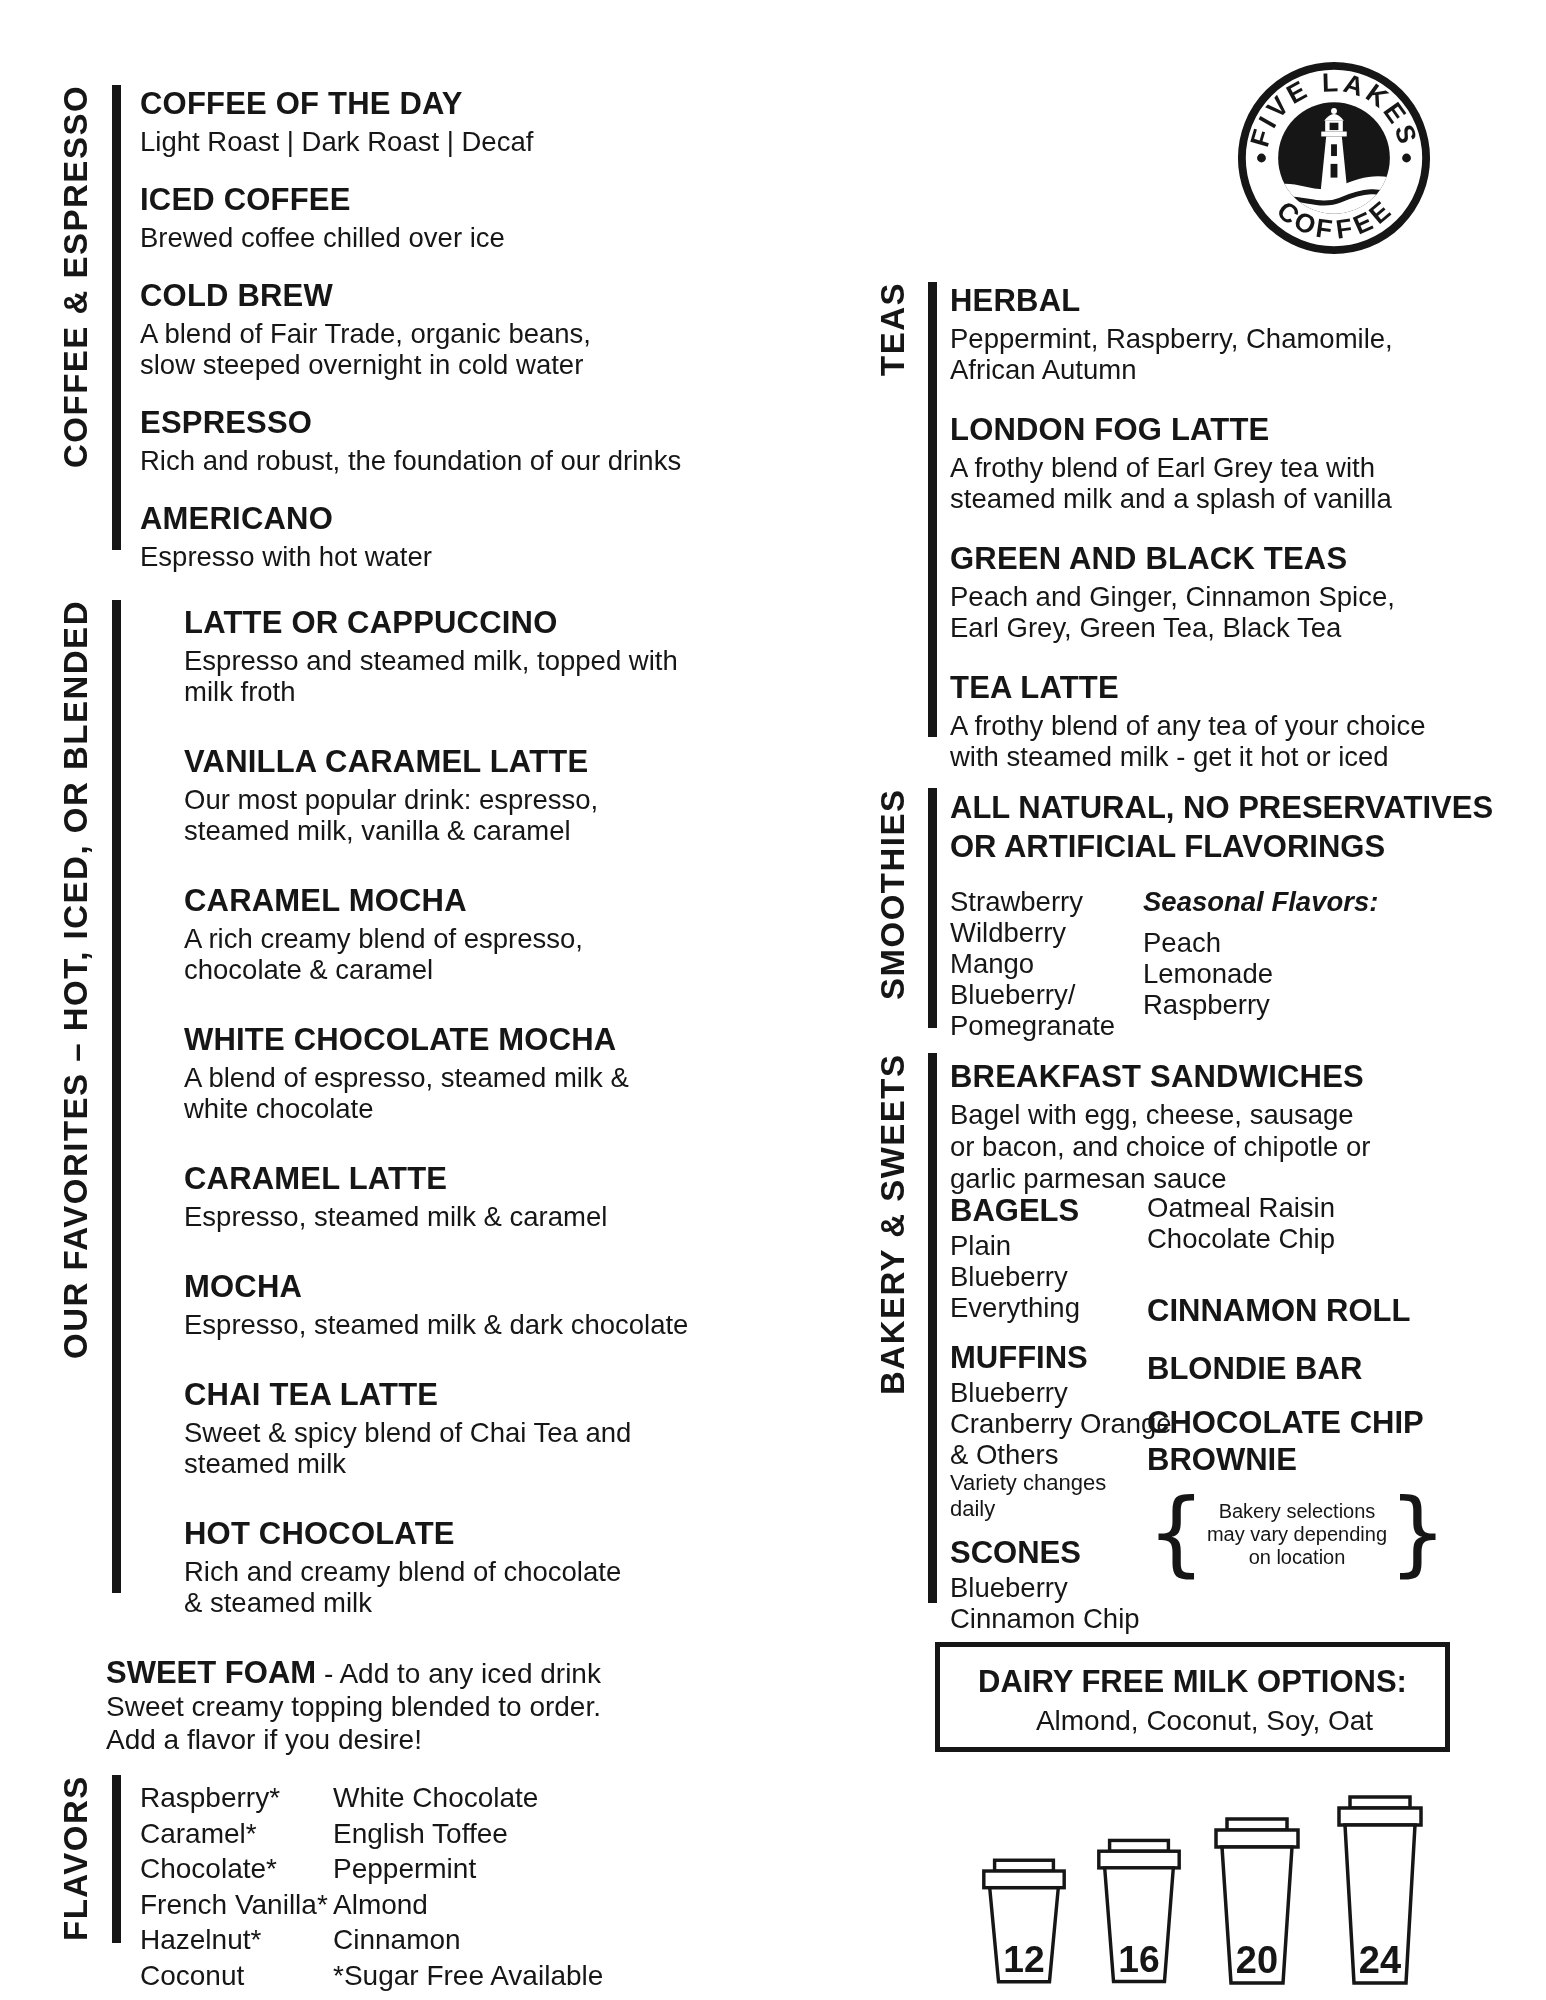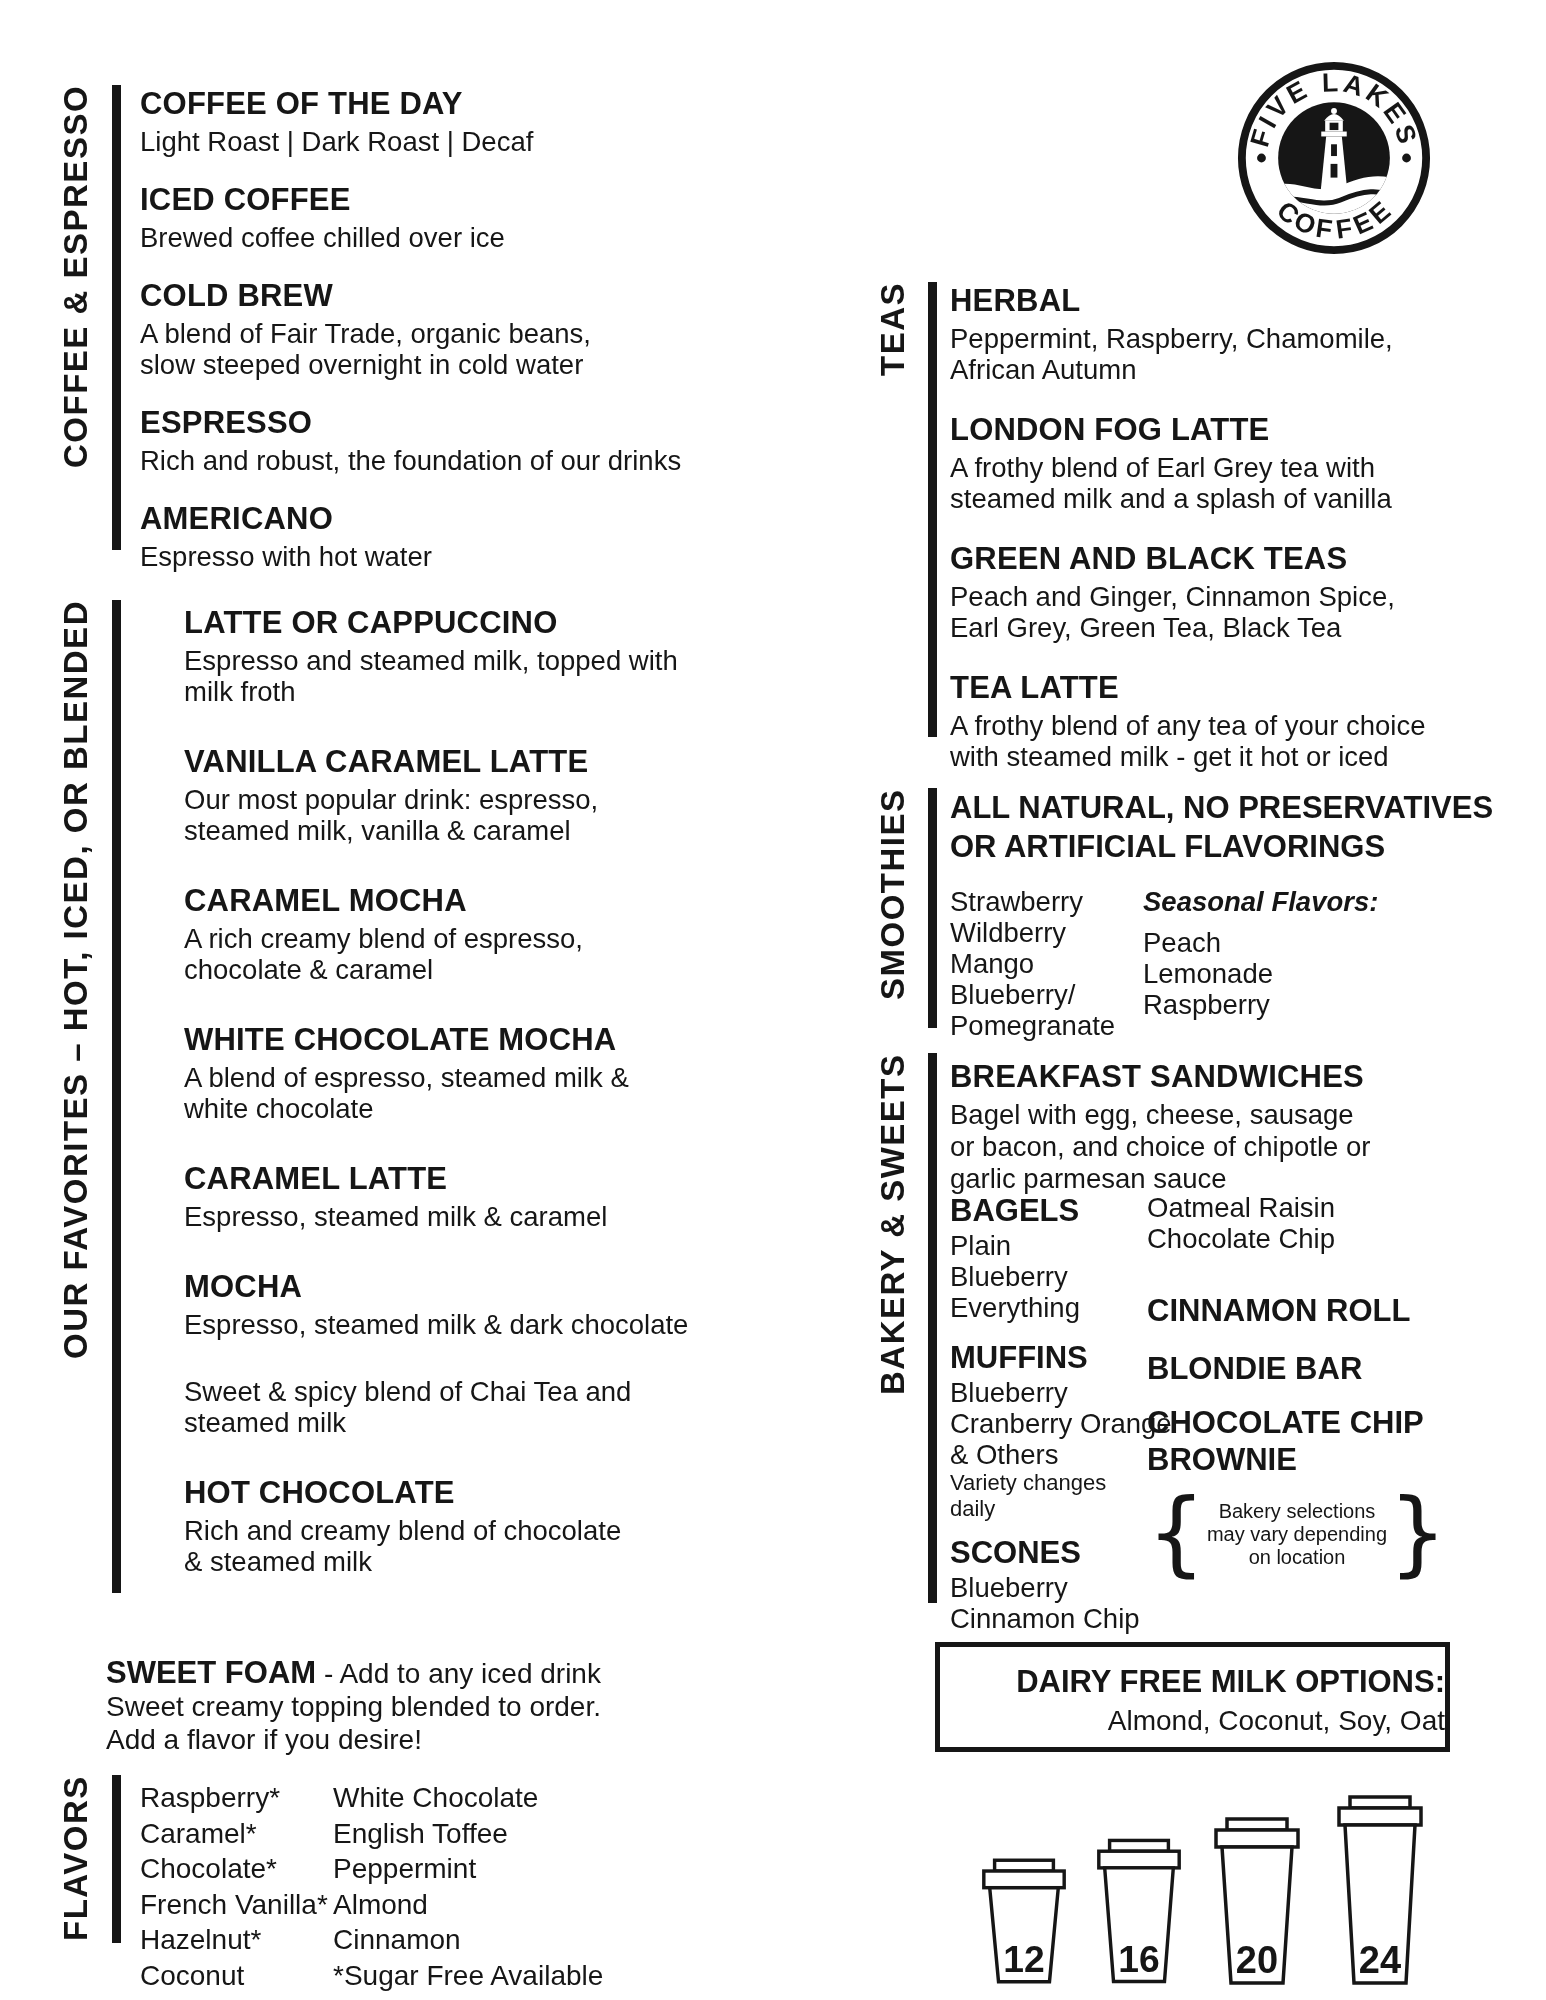--- a/index.html
+++ b/index.html
@@ -32,21 +32,21 @@
   .listline{ font-size:27.5px; line-height:31px; }
   .seasonal-title{ font-size:27.5px; font-weight:700; font-style:italic; margin-bottom:9px; }
   .subhead{ font-size:31px; font-weight:700; line-height:38px; white-space:pre-line; }
   .bak-gap-s{ height:16px; } .bak-gap-m{ height:20px; }
   .tiny-note{ font-size:22px; line-height:26px; }
   .bracenote{ display:flex; align-items:center; margin-top:16px; width:300px; }
   .brace{ font-family:"DejaVu Sans", sans-serif; font-size:92px; font-weight:400; line-height:80px; }
   .bracetext{ width:216px; text-align:center; font-size:20px; line-height:23px; }
   .dairybox{
     position:absolute; left:935px; top:1642px; width:515px; height:110px;
-    border:5px solid var(--ink); box-sizing:border-box; text-align:right;
+    border:5px solid var(--ink); box-sizing:border-box; text-align:center;
   }
   .dairy-title{ font-size:31px; font-weight:700; margin-top:17px; }
   .dairy-opts{ font-size:28px; margin-top:5px;padding-left:24px; }
   .cup{ position:absolute; }
   svg text{ font-family:"Liberation Sans", sans-serif; }
 </style>
 </head>
 <body>
 
 <div class="page">
@@ -102,20 +102,21 @@
     </div>
     <div class="item">
       <div class="item-name">CARAMEL LATTE</div>
       <div class="item-desc">Espresso, steamed milk &amp; caramel</div>
     </div>
     <div class="item">
       <div class="item-name">MOCHA</div>
       <div class="item-desc">Espresso, steamed milk &amp; dark chocolate</div>
     </div>
     <div class="item">
+      <div class="item-name">CHAI TEA LATTE</div>
       <div class="item-desc">Sweet &amp; spicy blend of Chai Tea and
 steamed milk</div>
     </div>
     <div class="item">
       <div class="item-name">HOT CHOCOLATE</div>
       <div class="item-desc">Rich and creamy blend of chocolate
 &amp; steamed milk</div>
     </div>
   </div>
 

